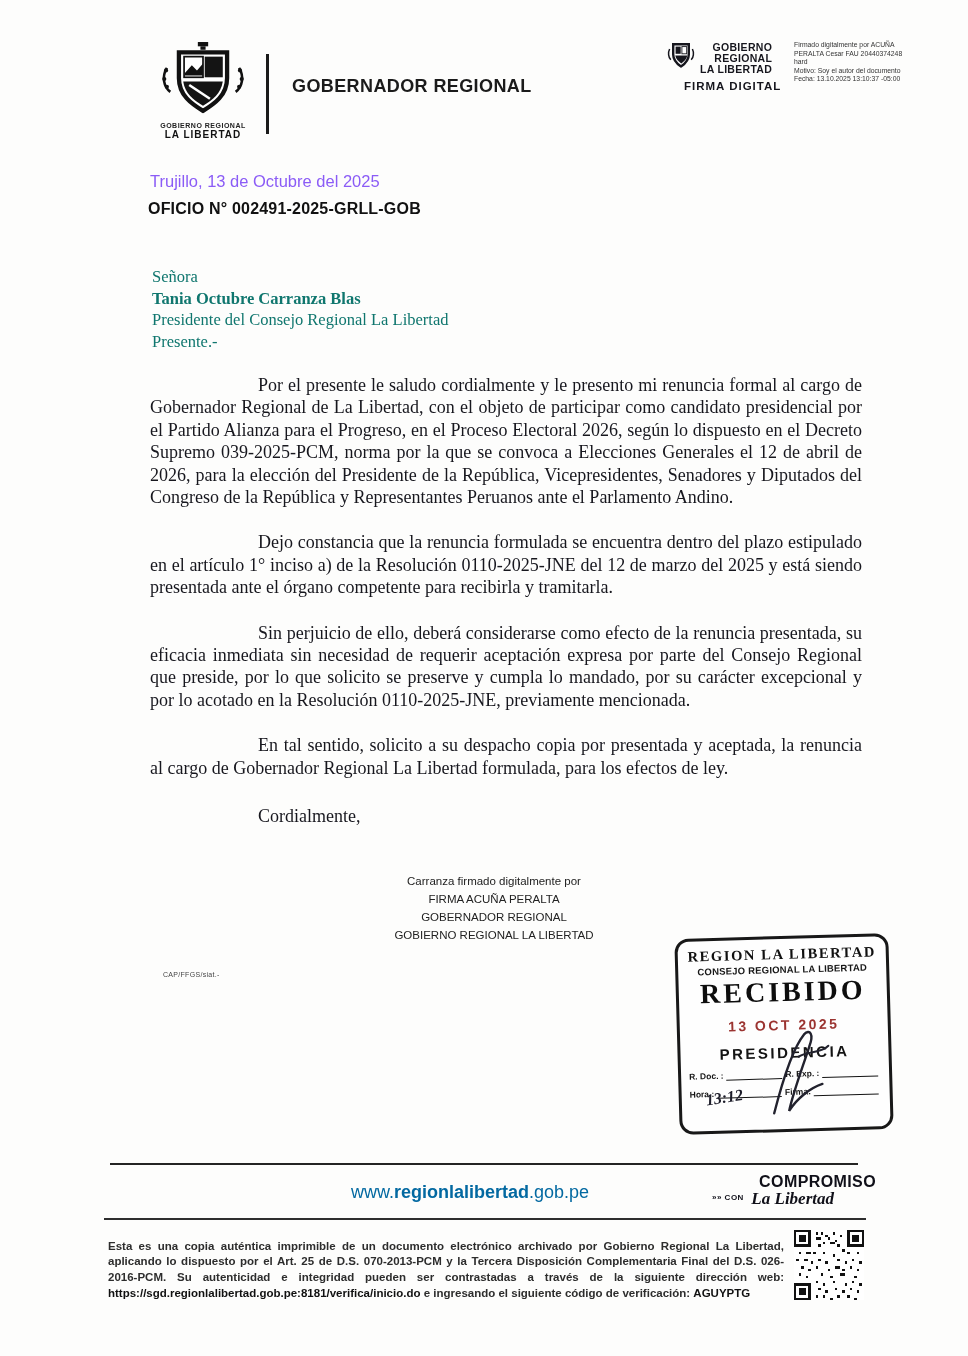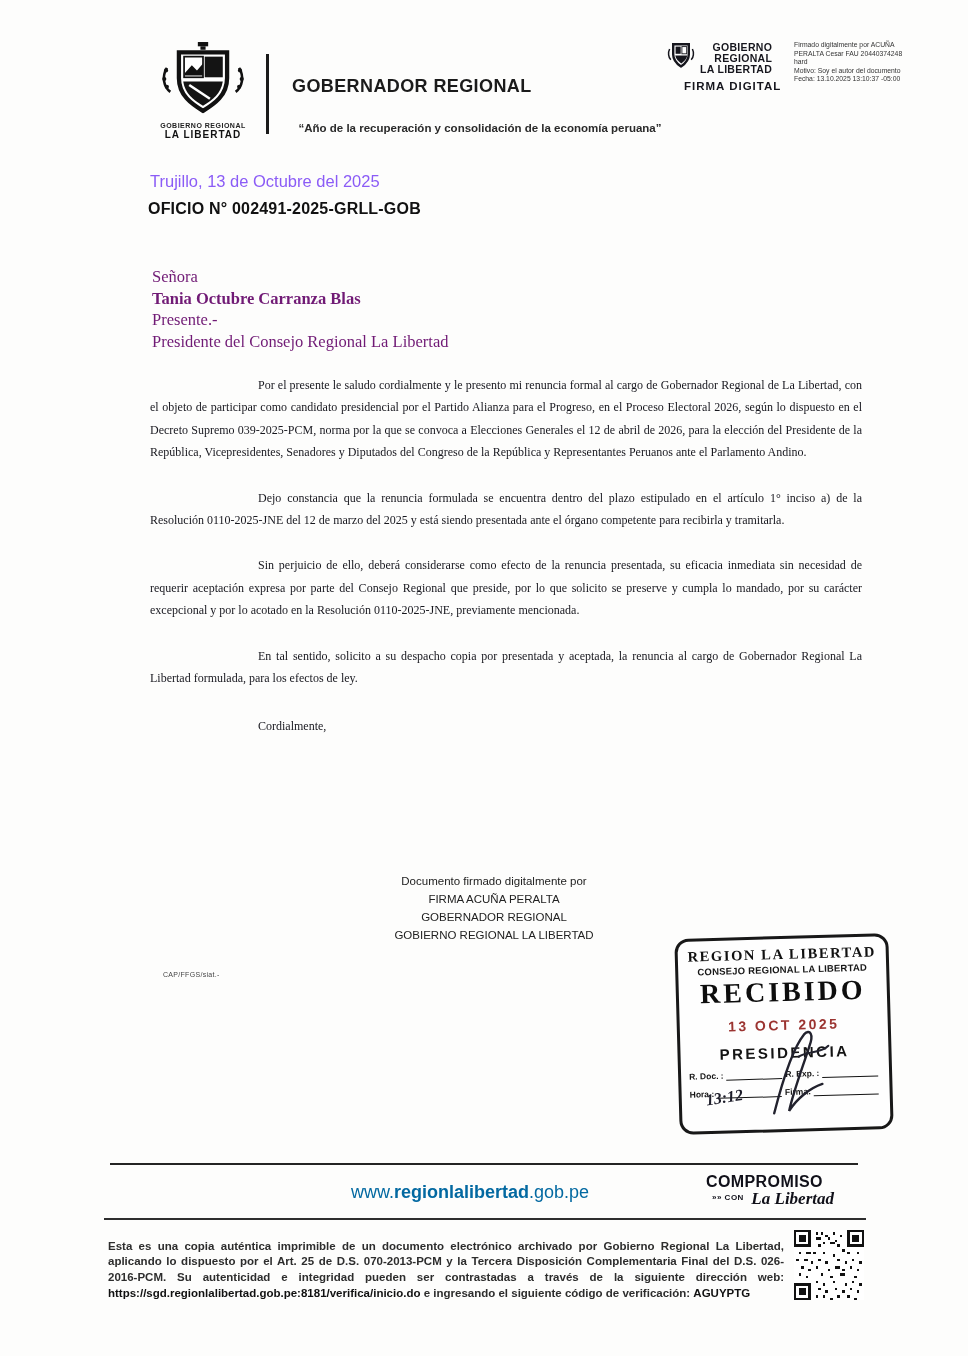--- a/index.html
+++ b/index.html
@@ -21,26 +21,26 @@
   .digi-box { position:absolute; left:666px; top:40px; width:300px; }
   .digi-ent { display:flex; align-items:flex-start; }
   .digi-ent-text { font-size:10.5px; font-weight:bold; line-height:11px; letter-spacing:.3px; color:#16161d; margin-left:4px; margin-top:2px;text-align:right; }
   .firma-digital { font-size:11.5px; font-weight:bold; letter-spacing:1px; color:#16161d; margin-top:5px; margin-left:18px; }
   .digi-details { position:absolute; left:128px; top:1px; width:168px; font-size:6.8px; line-height:8.6px; color:#333; }
 
   
   .date-line { position:absolute; left:150px; top:172px; font-size:16.5px; color:#8b5cf6; }
   .oficio { position:absolute; left:148px; top:200px; font-size:16px; font-weight:bold; color:#111; letter-spacing:.2px; }
 
-  .recipient { position:absolute; left:152px; top:266px; font-size:16.5px; line-height:21.5px; color:#701a75; }
+  .recipient { position:absolute; left:152px; top:266px; font-size:16.5px; line-height:21.5px; color:#0f766e; }
   .recipient .name { font-weight:bold; }
 
   .body-text { position:absolute; left:150px; top:374px; width:712px; }
   .body-text p {
-    margin:0 0 23px 0; font-size:12px; line-height:22.4px;
+    margin:0 0 23px 0; font-size:18px; line-height:22.4px;
     text-align:justify; text-indent:108px; color:#17171e;
   }
   .closing { margin-top:26px !important; }
 
   .sig-block { position:absolute; left:284px; top:872px; width:420px; text-align:center;
     font-size:11.5px; line-height:18px; color:#222; }
   .initials { position:absolute; left:163px; top:971px; font-size:7px; color:#444; letter-spacing:.3px; }
 
   
   .stamp {
@@ -60,21 +60,21 @@
     position:absolute; left:24px; top:148px; font-family:"Liberation Serif", serif;
     font-style:italic; font-size:16px; color:#1d1d2a; transform:rotate(-7deg); font-weight:bold;
   }
   .stamp-sig { position:absolute; left:78px; top:88px; }
 
   
   .foot-line1 { position:absolute; left:110px; top:1163px; width:748px; height:2px; background:#242424; }
   .website { position:absolute; left:150px; top:1182px; width:640px; text-align:center; font-size:18px; color:#0369a1; }
   .website b { font-weight:bold; }
   .compromiso { position:absolute; left:706px; top:1173px; width:170px; color:#101019; }
-  .compromiso .c1 { font-size:16px; font-weight:bold; letter-spacing:.4px; }
+  .compromiso .c1 { font-size:16px; font-weight:bold; letter-spacing:.4px;text-align:right; }
   .compromiso .c2 { margin-top:-2px; margin-left:6px; }
   .compromiso .c2 .con { font-size:8px; font-weight:bold; letter-spacing:.5px; vertical-align:4px; }
   .compromiso .c2 .script { font-family:"Liberation Serif", serif; font-style:italic; font-weight:bold; font-size:17px; margin-left:3px; }
   .foot-line2 { position:absolute; left:104px; top:1218px; width:762px; height:2px; background:#2e2e2e; }
   .legal { position:absolute; left:108px; top:1227px; width:676px; font-size:11.5px; font-weight:bold;
     line-height:15.8px; color:#2d2d2d; text-align:justify; }
   .legal strong { color:#111; }
   .qr { position:absolute; left:794px; top:1230px; width:70px; height:70px; }
 </style>
 </head>
@@ -100,21 +100,20 @@
       <rect x="52" y="17" width="21" height="24" fill="#141414"></rect>
       <path d="M27,46 h46 c-2,14 -12,22 -23,28 c-11,-6 -21,-14 -23,-28 z" fill="#141414"></path>
       <path d="M34,50 l24,16" stroke="#fff" stroke-width="3"></path>
     </svg>
     <div class="crest-caption1">GOBIERNO REGIONAL</div>
     <div class="crest-caption2">LA LIBERTAD</div>
   </div>
 
   <div class="hdr-divider"></div>
   <div class="hdr-title">GOBERNADOR REGIONAL</div>
-  <div class="motto">“Año de la recuperación y consolidación de la economía peruana”</div>
 
   <div class="digi-box">
     <div class="digi-ent">
       <svg width="30" height="30" viewBox="0 0 100 100">
         <path d="M12,30 C6,42 8,58 16,66" stroke="#16161d" stroke-width="5" fill="none"></path>
         <path d="M88,30 C94,42 92,58 84,66" stroke="#16161d" stroke-width="5" fill="none"></path>
         <path d="M24,14 h52 v34 c0,22 -14,32 -26,40 c-12,-8 -26,-18 -26,-40 z" fill="#fff" stroke="#16161d" stroke-width="8"></path>
         <rect x="32" y="22" width="17" height="24" fill="#16161d"></rect>
         <rect x="53" y="22" width="16" height="24" fill="#fff" stroke="#16161d" stroke-width="3"></rect>
         <path d="M31,52 h40 c-2,12 -10,20 -20,26 c-10,-6 -18,-14 -20,-26 z" fill="#16161d"></path>
@@ -134,34 +133,34 @@
       <div>Fecha: 13.10.2025 13:10:37 -05:00</div>
     </div>
   </div>
 
   <div class="date-line">Trujillo, 13 de Octubre del 2025</div>
   <div class="oficio">OFICIO N° 002491-2025-GRLL-GOB</div>
 
   <div class="recipient serif">
     <div>Señora</div>
     <div class="name">Tania Octubre Carranza Blas</div>
+    <div>Presidente del Consejo Regional La Libertad</div>
     <div>Presente.-</div>
-    <div>Presidente del Consejo Regional La Libertad</div>
   </div>
 
   <div class="body-text serif">
     <p>Por el presente le saludo cordialmente y le presento mi renuncia formal al cargo de Gobernador Regional de La Libertad, con el objeto de participar como candidato presidencial por el Partido Alianza para el Progreso, en el Proceso Electoral 2026, según lo dispuesto en el Decreto Supremo 039-2025-PCM, norma por la que se convoca a Elecciones Generales el 12 de abril de 2026, para la elección del Presidente de la República, Vicepresidentes, Senadores y Diputados del Congreso de la República y Representantes Peruanos ante el Parlamento Andino.</p>
     <p>Dejo constancia que la renuncia formulada se encuentra dentro del plazo estipulado en el artículo 1° inciso a) de la Resolución 0110-2025-JNE del 12 de marzo del 2025 y está siendo presentada ante el órgano competente para recibirla y tramitarla.</p>
     <p>Sin perjuicio de ello, deberá considerarse como efecto de la renuncia presentada, su eficacia inmediata sin necesidad de requerir aceptación expresa por parte del Consejo Regional que preside, por lo que solicito se preserve y cumpla lo mandado, por su carácter excepcional y por lo acotado en la Resolución 0110-2025-JNE, previamente mencionada.</p>
     <p>En tal sentido, solicito a su despacho copia por presentada y aceptada, la renuncia al cargo de Gobernador Regional La Libertad formulada, para los efectos de ley.</p>
     <p class="closing">Cordialmente,</p>
   </div>
 
   <div class="sig-block">
-    <div>Documento firmado digitalmente por</div>
+    <div>Carranza firmado digitalmente por</div>
     <div>FIRMA ACUÑA PERALTA</div>
     <div>GOBERNADOR REGIONAL</div>
     <div>GOBIERNO REGIONAL LA LIBERTAD</div>
   </div>
 
   <div class="initials">CAP/FFGS/siat.-</div>
 
   <div class="stamp">
     <div class="stamp-l1">REGION LA LIBERTAD</div>
     <div class="stamp-l2">CONSEJO REGIONAL LA LIBERTAD</div>

